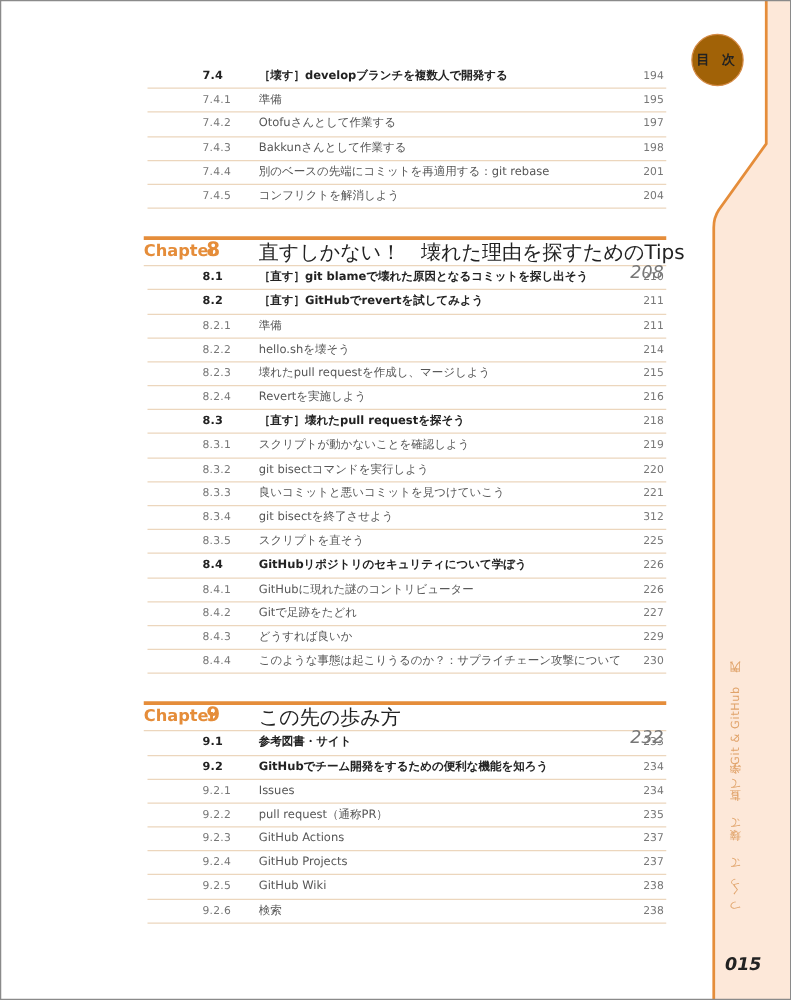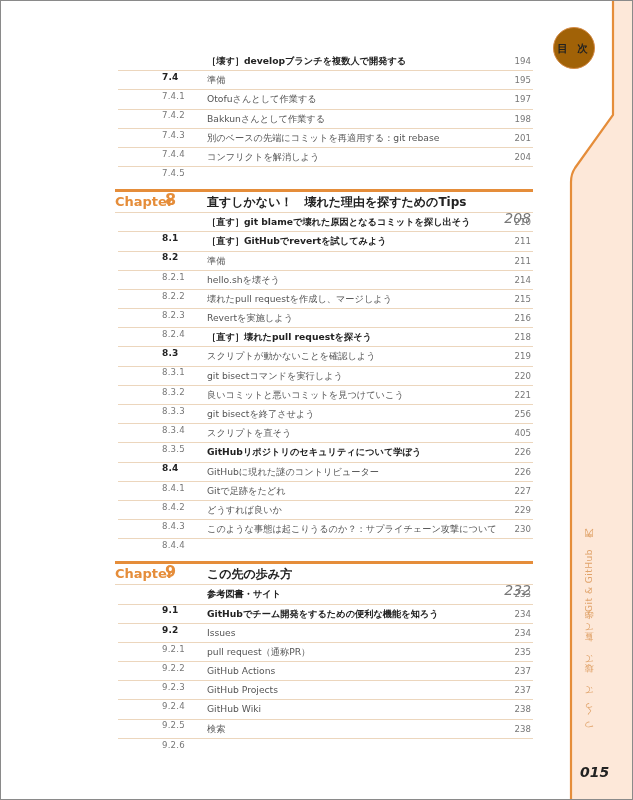--- a/index.html
+++ b/index.html
@@ -16,21 +16,21 @@
   .side-panel { position:absolute; left:0; top:0; width:633px; height:800px; pointer-events:none; }
   .toc { position:absolute; left:115px; top:52px; width:418px; }
   .section { margin-bottom:0; }
   .row {
     position:relative; height:18.2px; line-height:18px;
     border-bottom:1px solid #ecd6bd;
     margin-left:3px;
     font-size:9.2px;
   }
   .row .num {
-    position:absolute; left:44px; top:16px; color:#777;
+    position:absolute; left:44px; top:0; color:#777;
     font-size:8.6px; letter-spacing:0.2px;
   }
   .row .title {
     position:absolute; left:89px; top:0; color:#555;
     white-space:nowrap;
   }
   .row .page {
     position:absolute; right:2px; top:0; color:#777; font-size:8.6px;
   }
   .row.bold .num, .row.bold .title { font-weight:bold; color:#222; }
@@ -40,21 +40,21 @@
     border-top:3px solid #e58d3a;
     border-bottom:1px solid #ecd6bd;
   }
   .chapter-row .chap-label {
     position:absolute; left:0; top:0; color:#e58d3a; font-weight:bold; font-size:13px;
   }
   .chapter-row .chap-num {
     position:absolute; left:50px; top:-2px; color:#e58d3a; font-weight:bold; font-size:16px;
   }
   .chapter-row .chap-title {
-    position:absolute; left:92px; top:0; color:#222; font-weight:bold; font-size:12px; white-space:nowrap;
+    position:absolute; left:92px; top:0; color:#222; font-weight:normal; font-size:16px; white-space:nowrap;
   }
   .chapter-row .page { position:absolute; right:2px; top:16px; color:#777; font-size:14px;font-style:italic; }
   .gap { height:22px; }
   .badge {
     position:absolute; left:553px; top:27px; width:40px; height:40px;
     border:1.5px solid #d48a45; border-radius:50%;
     background:#a16207; text-align:center; line-height:40px;
     font-size:10.5px; font-weight:bold; color:#222; letter-spacing:3px;
   }
   .vertical-title {
@@ -174,26 +174,26 @@
       <span class="page">220</span>
     </div>
     <div class="row">
       <span class="num">8.3.3</span>
       <span class="title">良いコミットと悪いコミットを見つけていこう</span>
       <span class="page">221</span>
     </div>
     <div class="row">
       <span class="num">8.3.4</span>
       <span class="title">git bisectを終了させよう</span>
-      <span class="page">256</span>
+      <span class="page">312</span>
     </div>
     <div class="row">
       <span class="num">8.3.5</span>
       <span class="title">スクリプトを直そう</span>
-      <span class="page">405</span>
+      <span class="page">225</span>
     </div>
     <div class="row bold">
       <span class="num">8.4</span>
       <span class="title">GitHubリポジトリのセキュリティについて学ぼう</span>
       <span class="page">226</span>
     </div>
     <div class="row">
       <span class="num">8.4.1</span>
       <span class="title">GitHubに現れた謎のコントリビューター</span>
       <span class="page">226</span>

